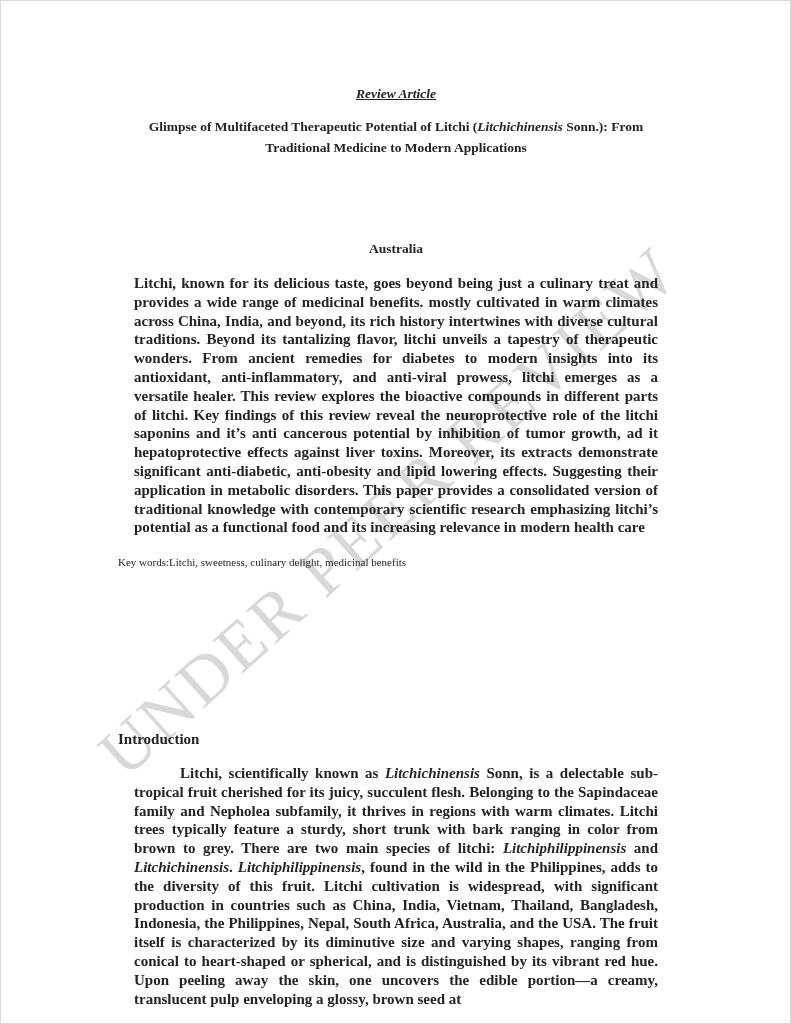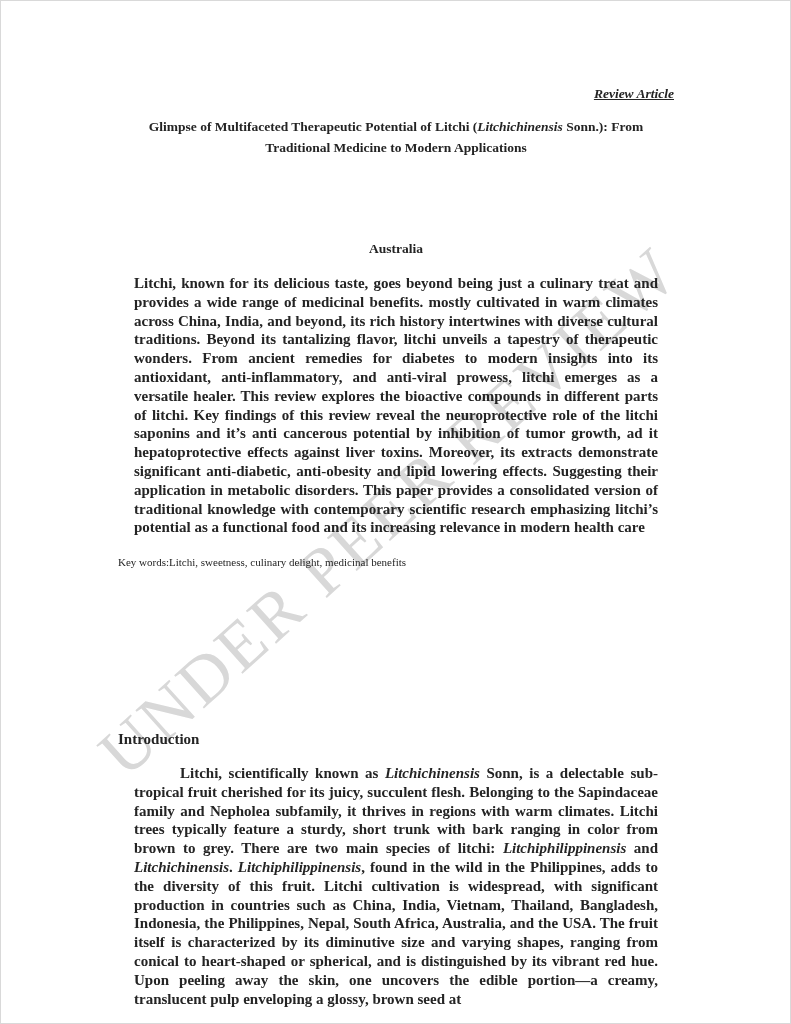--- a/index.html
+++ b/index.html
@@ -34,21 +34,21 @@
   .content {
     position: relative;
     z-index: 1;
     padding: 84px 116px 0 117px;
   }
   .article-type {
     font-size: 13.5px;
     font-weight: bold;
     font-style: italic;
     text-decoration: underline;
-    text-align: right;
+    text-align: center;
     margin: 0 0 13px 0;
     line-height: 18px;
   }
   .paper-title {
     font-size: 13.5px;
     font-weight: bold;
     text-align: center;
     line-height: 21px;
     margin: 8px;
   }

